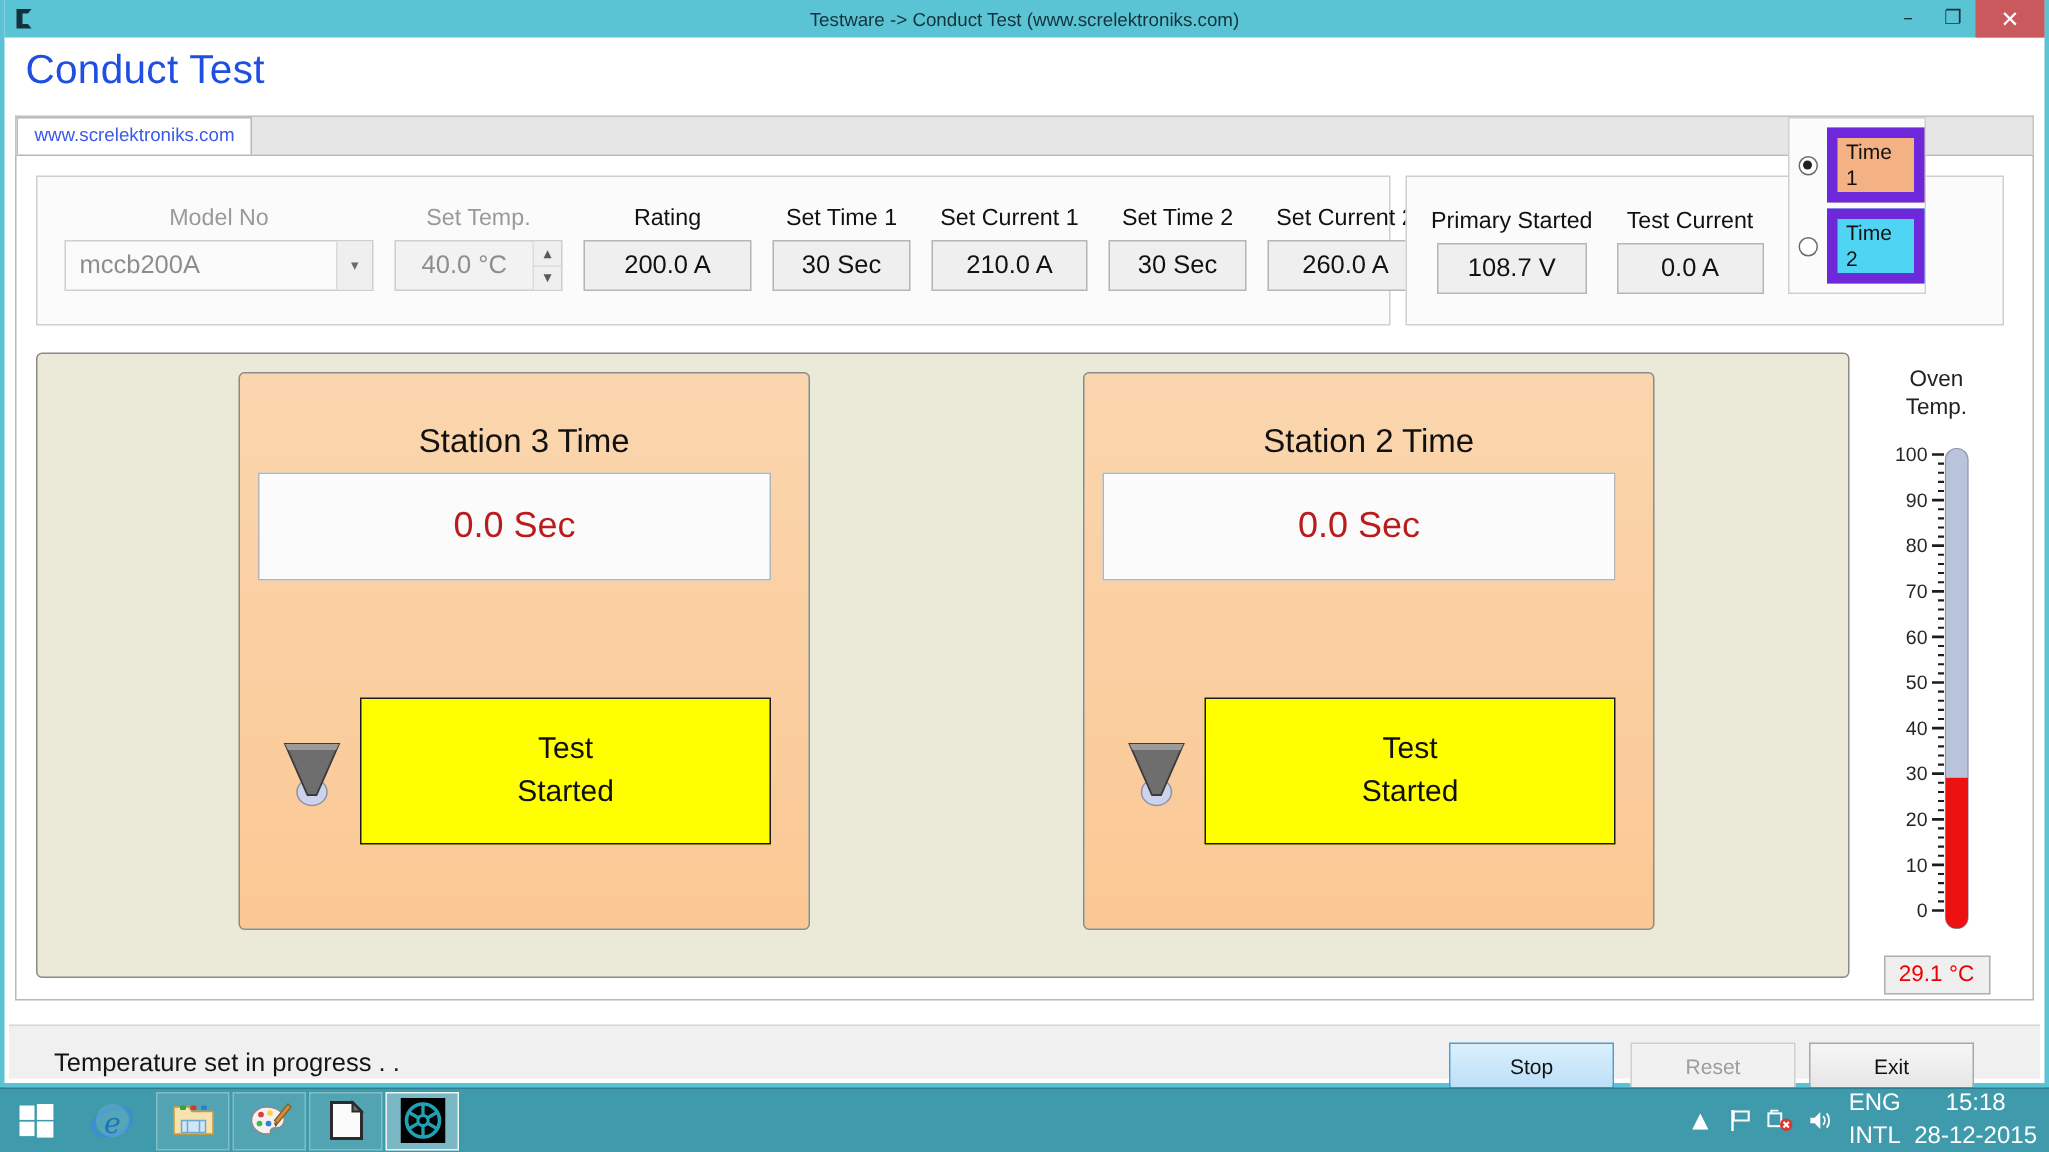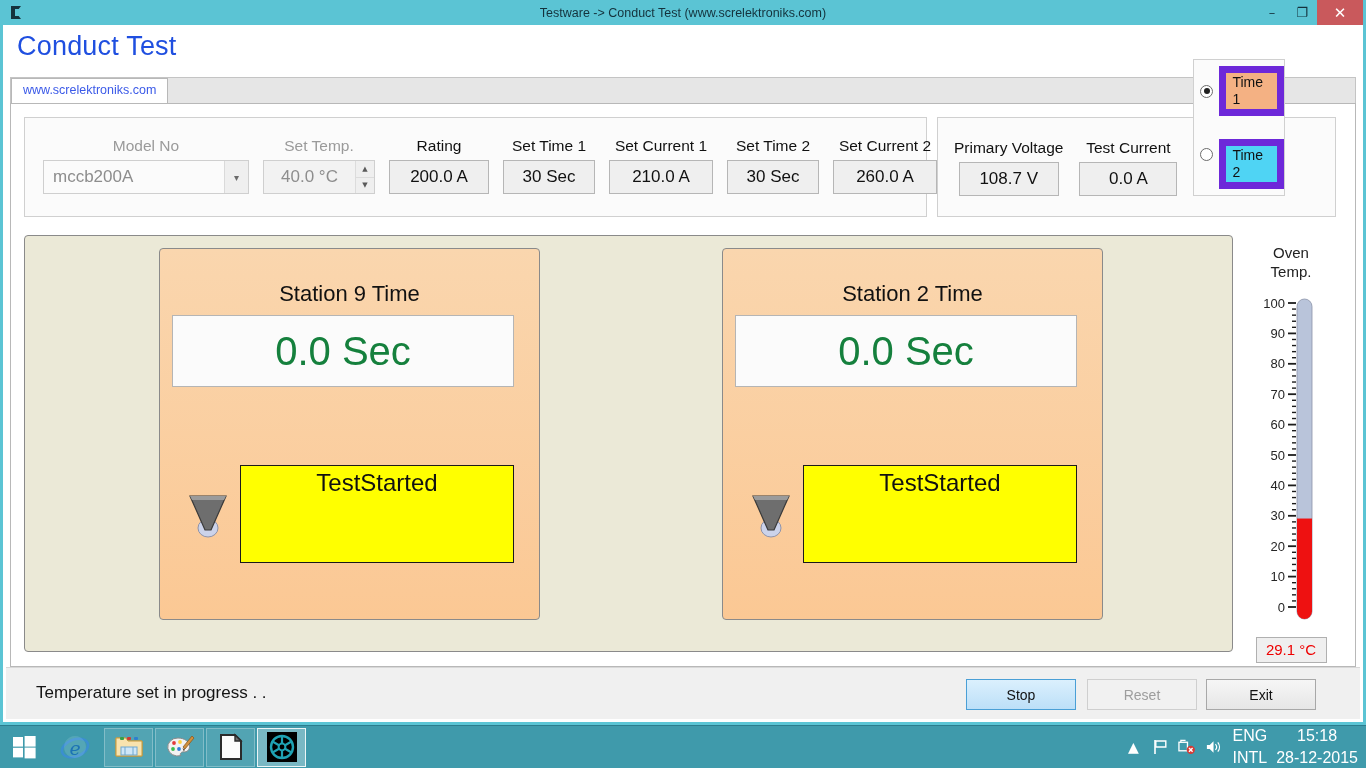--- a/index.html
+++ b/index.html
@@ -123,21 +123,21 @@
     display: flex; align-items: center; justify-content: center; flex: none;
   }
   .radio-dot.checked::after {
     content: ""; width: 6px; height: 6px; border-radius: 50%; background: #202020;
   }
   .radio-label {
     font-size: 14px; color: #111111; padding: 1px 6px;
     border: 7px solid #6d28d9; line-height: 17px;
   }
   .radio-label.t1 { background: #f4b183; }
-  .radio-label.t2 { background: #4fd4f4; margin-top: 19px; }
+  .radio-label.t2 { background: #4fd4f4; }
 
   
   #stage {
     position: absolute; left: 13px; top: 131px; right: 122px; bottom: 14px;
     background: #ebe9d7;
     border: 1px solid #8a8a8a; border-radius: 4px;
   }
   .station-panel {
     position: absolute; top: 12px; width: 381px; height: 372px;
     background: linear-gradient(180deg, #fad6ae 0%, #fbc894 100%);
@@ -146,52 +146,52 @@
   #station-1 { left: 134px; }
   #station-2 { left: 697px; }
   .station-title {
     text-align: center; font-size: 22px; color: #111111;
     margin-top: 32px;
   }
   .station-readout {
     margin: 8px 25px 0 12px; height: 72px;
     background: #fbfbfb; border: 1px solid #b5b5b5;
     display: flex; align-items: center; justify-content: center;
-    font-size: 40px; color: #15803d; font-weight: normal;
+    font-size: 24px; color: #b91c1c; font-weight: normal;
   }
   .status-row {
     position: absolute; left: 26px; right: 25px; bottom: 56px;
     display: flex; align-items: center; gap: 10px;
   }
   .funnel-icon { width: 44px; height: 48px; flex: none; }
   .status-box {
     flex: 1; height: 98px; background: #ffff00; border: 1px solid #1b1b1b;
-    display: flex; justify-content: center;
-    font-size: 24px; color: #111111; line-height: 1.45;
+    display: flex; flex-direction: column; align-items: center; justify-content: center;
+    font-size: 20px; color: #111111; line-height: 1.45;
   }
 
   
   #thermo-col {
     position: absolute; right: 10px; top: 131px; width: 108px; bottom: 14px;
   }
   #thermo-title {
     text-align: center; font-size: 15px; color: #222222; line-height: 1.25;
     margin-top: 9px;
   }
   #thermo-wrap { position: relative; height: 340px; margin-top: 7px; }
   #thermo-value {
     margin: 8px auto 0 auto; width: 71px; height: 26px;
     background: #efefef; border: 1px solid #b0b0b0;
     display: flex; align-items: center; justify-content: center;
     font-size: 15px; color: #ee0000;
   }
 
   
   #statusbar {
-    position: absolute; left: 3px; right: 3px; bottom: 3px; height: 52px;
+    position: absolute; left: 3px; right: 3px; bottom: 3px; height: 36px;
     background: #f0f0f0; border-top: 1px solid #d8d8d8;
   }
   #status-text {
     position: absolute; left: 30px; top: 15px;
     font-size: 17px; color: #141414;
   }
   .sb-btn {
     position: absolute; top: 11px; width: 110px; height: 31px;
     border: 1px solid #a8a8a8; background: linear-gradient(180deg,#f6f6f6,#e6e6e6);
     font-size: 14px; color: #111111;
@@ -271,21 +271,21 @@
             <div class="spin-text">40.0 °C</div>
             <div class="spin-btns">
               <div class="spin-btn top">▲</div>
               <div class="spin-btn">▼</div>
             </div>
           </div>
         </div>
 
         <div class="field">
           <div class="field-label">Rating</div>
-          <div class="field-value" style="width:100px">200.0 A</div>
+          <div class="field-value" style="width:112px">200.0 A</div>
         </div>
 
         <div class="field">
           <div class="field-label">Set Time 1</div>
           <div class="field-value" style="width:92px">30 Sec</div>
         </div>
 
         <div class="field">
           <div class="field-label">Set Current 1</div>
           <div class="field-value" style="width:104px">210.0 A</div>
@@ -301,21 +301,21 @@
           <div class="field-value" style="width:104px">260.0 A</div>
         </div>
 
       </div>
     </div>
 
     <div class="group-box" id="group-readouts">
       <div class="field-row" style="padding-left:16px;gap:16px;padding-bottom:20px;">
 
         <div class="field">
-          <div class="field-label">Primary Voltage</div>
+          <div class="field-label">Primary Started</div>
           <div class="field-value" style="width:100px">108.7 V</div>
         </div>
 
         <div class="field">
           <div class="field-label">Test Current</div>
           <div class="field-value" style="width:98px">0.0 A</div>
         </div>
 
         <div id="time-radio-group">
           <div class="radio-row">
@@ -327,21 +327,21 @@
             <div class="radio-label t2">Time 2</div>
           </div>
         </div>
 
       </div>
     </div>
 
     <div id="stage">
 
       <div class="station-panel" id="station-1">
-        <div class="station-title">Station 9 Time</div>
+        <div class="station-title">Station 3 Time</div>
         <div class="station-readout">0.0 Sec</div>
         <div class="status-row">
           <div class="funnel-icon">
             <svg width="44" height="48" viewBox="0 0 44 48">
               <ellipse cx="22" cy="38" rx="10" ry="9" fill="#ccd3ea" stroke="#8e93ab" stroke-width="1"></ellipse>
               <path d="M4 6 L40 6 L25 40 L19 40 Z" fill="#6e6e6e" stroke="#3a3a3a" stroke-width="1.2"></path>
               <path d="M4 6 L40 6 L38 10 L6 10 Z" fill="#9b9b9b"></path>
             </svg>
           </div>
           <div class="status-box">

